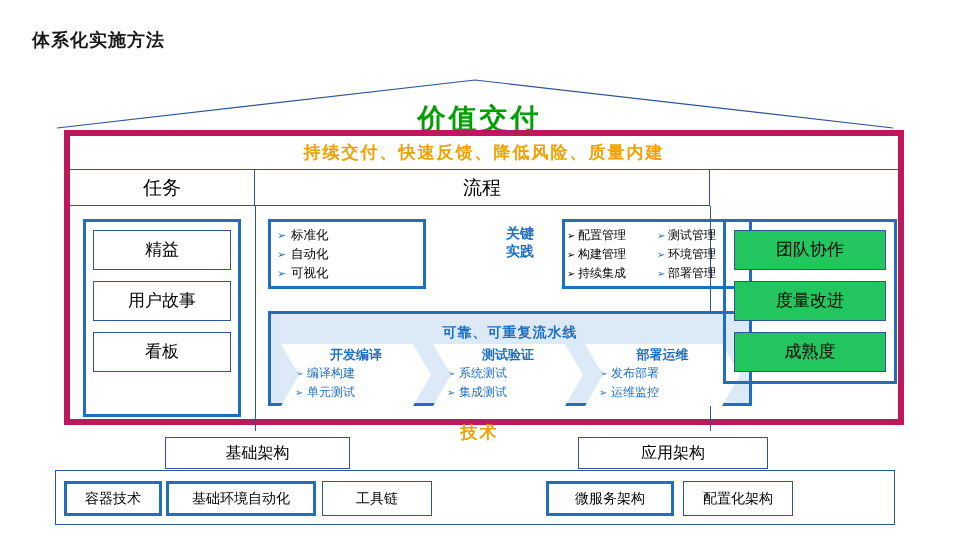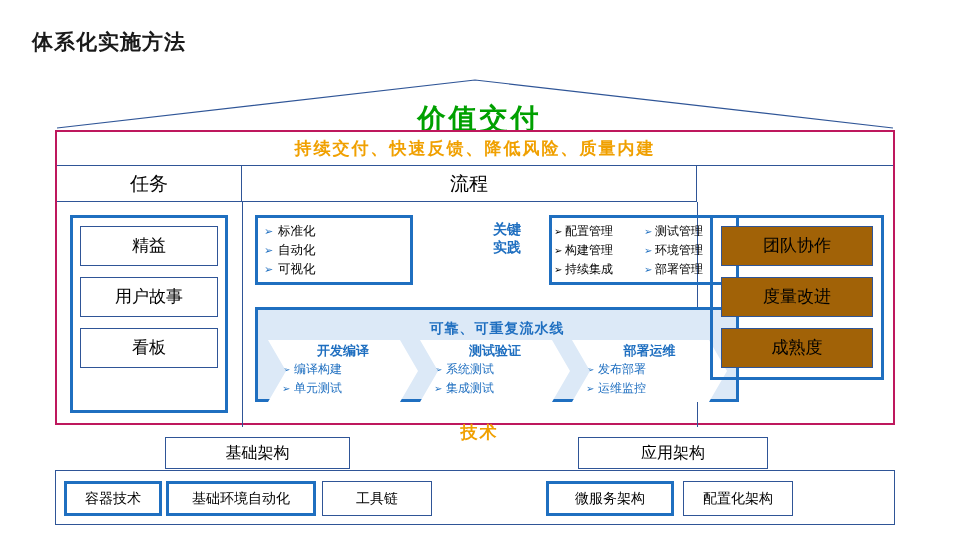--- a/index.html
+++ b/index.html
@@ -11,21 +11,21 @@
     height: 539px;
     background: #ffffff;
     font-family: "Liberation Sans", sans-serif;
     position: relative;
     overflow: hidden;
   }
   .page-title {
     position: absolute;
     left: 32px;
     top: 28px;
-    font-size: 21px;
+    font-size: 18px;
     font-weight: bold;
     color: #1a1a1a;
     letter-spacing: 1px;
   }
   
   .roof {
     position: absolute;
     left: 55px;
     top: 78px;
     width: 840px;
@@ -39,25 +39,25 @@
     width: 959px;
     text-align: center;
     font-size: 28px;
     font-weight: bold;
     color: #00a000;
     letter-spacing: 3px;
   }
   
   .frame {
     position: absolute;
-    left: 55px;
+    left: 64px;
     top: 130px;
     width: 840px;
     height: 295px;
-    border: 2px solid #be185d;
+    border: 6px solid #be185d;
     box-sizing: border-box;
     background: #fff;
   }
   .banner {
     position: absolute;
     left: 0;
     top: 0;
     width: 100%;
     height: 34px;
     line-height: 34px;
@@ -247,21 +247,21 @@
   .org-item {
     width: 152px;
     height: 40px;
     margin: 0 auto 11px auto;
     border: 1px solid #2f5597;
     box-sizing: border-box;
     line-height: 38px;
     text-align: center;
     font-size: 17px;
     color: #000;
-    background: #a16207;
+    background: #22c55e;
   }
   .org-item.last { margin-bottom: 16px; }
 
   
   .tech-label {
     position: absolute;
     left: 0;
     top: 421px;
     width: 959px;
     text-align: center;

